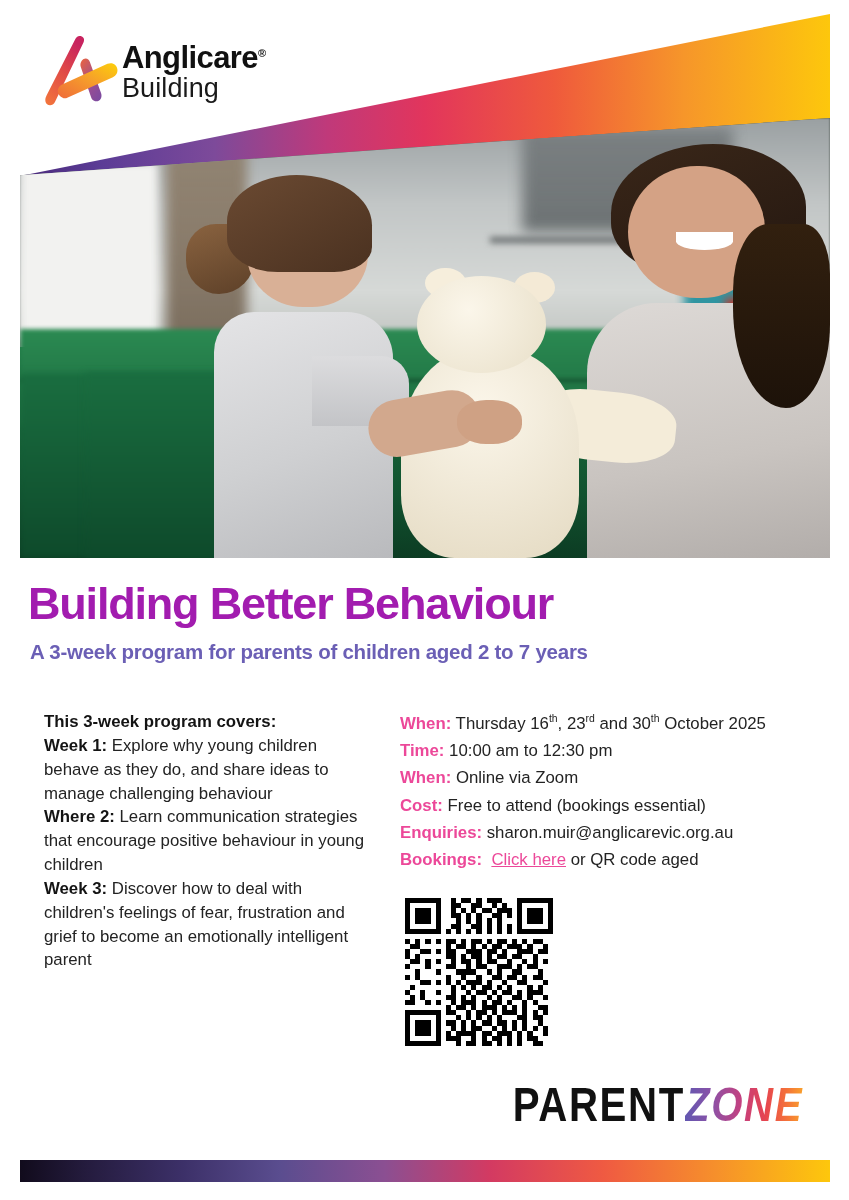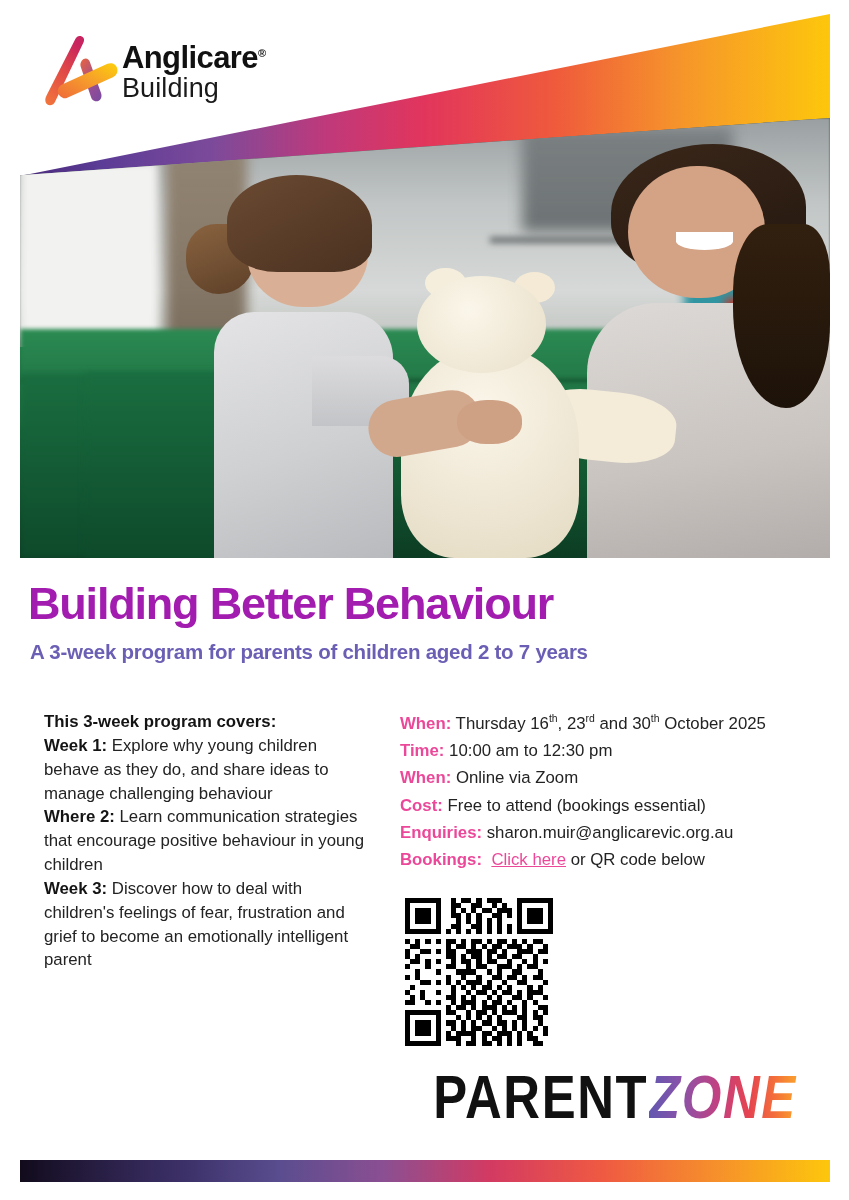--- a/index.html
+++ b/index.html
@@ -247,21 +247,21 @@
   .qr-wrap {
     position: absolute; left: 405px; top: 898px;
     width: 148px; height: 148px; background: #ffffff;
   }
   .qr-wrap svg { display: block; width: 148px; height: 148px; }
 
   
   .pz {
     position: absolute; right: 20px; bottom: 68px;
     display: flex; align-items: baseline;
-    font-size: 62px; font-weight: 700;
+    font-size: 49px; font-weight: 700;
     letter-spacing: 2px;
   }
   .pz .parent {
     color: #111111;
     transform: scaleX(.82); transform-origin: right bottom;
     font-weight: 700;
   }
   .pz .zone {
     font-style: italic; font-weight: 700;
     transform: scaleX(.82); transform-origin: left bottom;
@@ -393,21 +393,21 @@
       <b>When:</b><span> Online via Zoom</span>
     </div>
     <div class="row">
       <b>Cost:</b><span> Free to attend (bookings essential)</span>
     </div>
     <div class="row">
       <b>Enquiries:</b><span> sharon.muir@anglicarevic.org.au</span>
     </div>
     <div class="row">
       <b>Bookings:</b>
-      <span>&nbsp;</span><a class="link" href="#">Click here</a><span> or QR code below</span>
+      <span>&nbsp;</span><a class="link" href="#">Click here</a><span> or QR code aged</span>
     </div>
   </div>
 
   <div class="qr-wrap">
     <svg viewBox="0 0 29 29" shape-rendering="crispEdges">
       <rect width="29" height="29" fill="#ffffff"></rect>
       <g fill="#000000">
 
         <rect x="0" y="0" width="7" height="1"></rect>
           <rect x="0" y="6" width="7" height="1"></rect>

